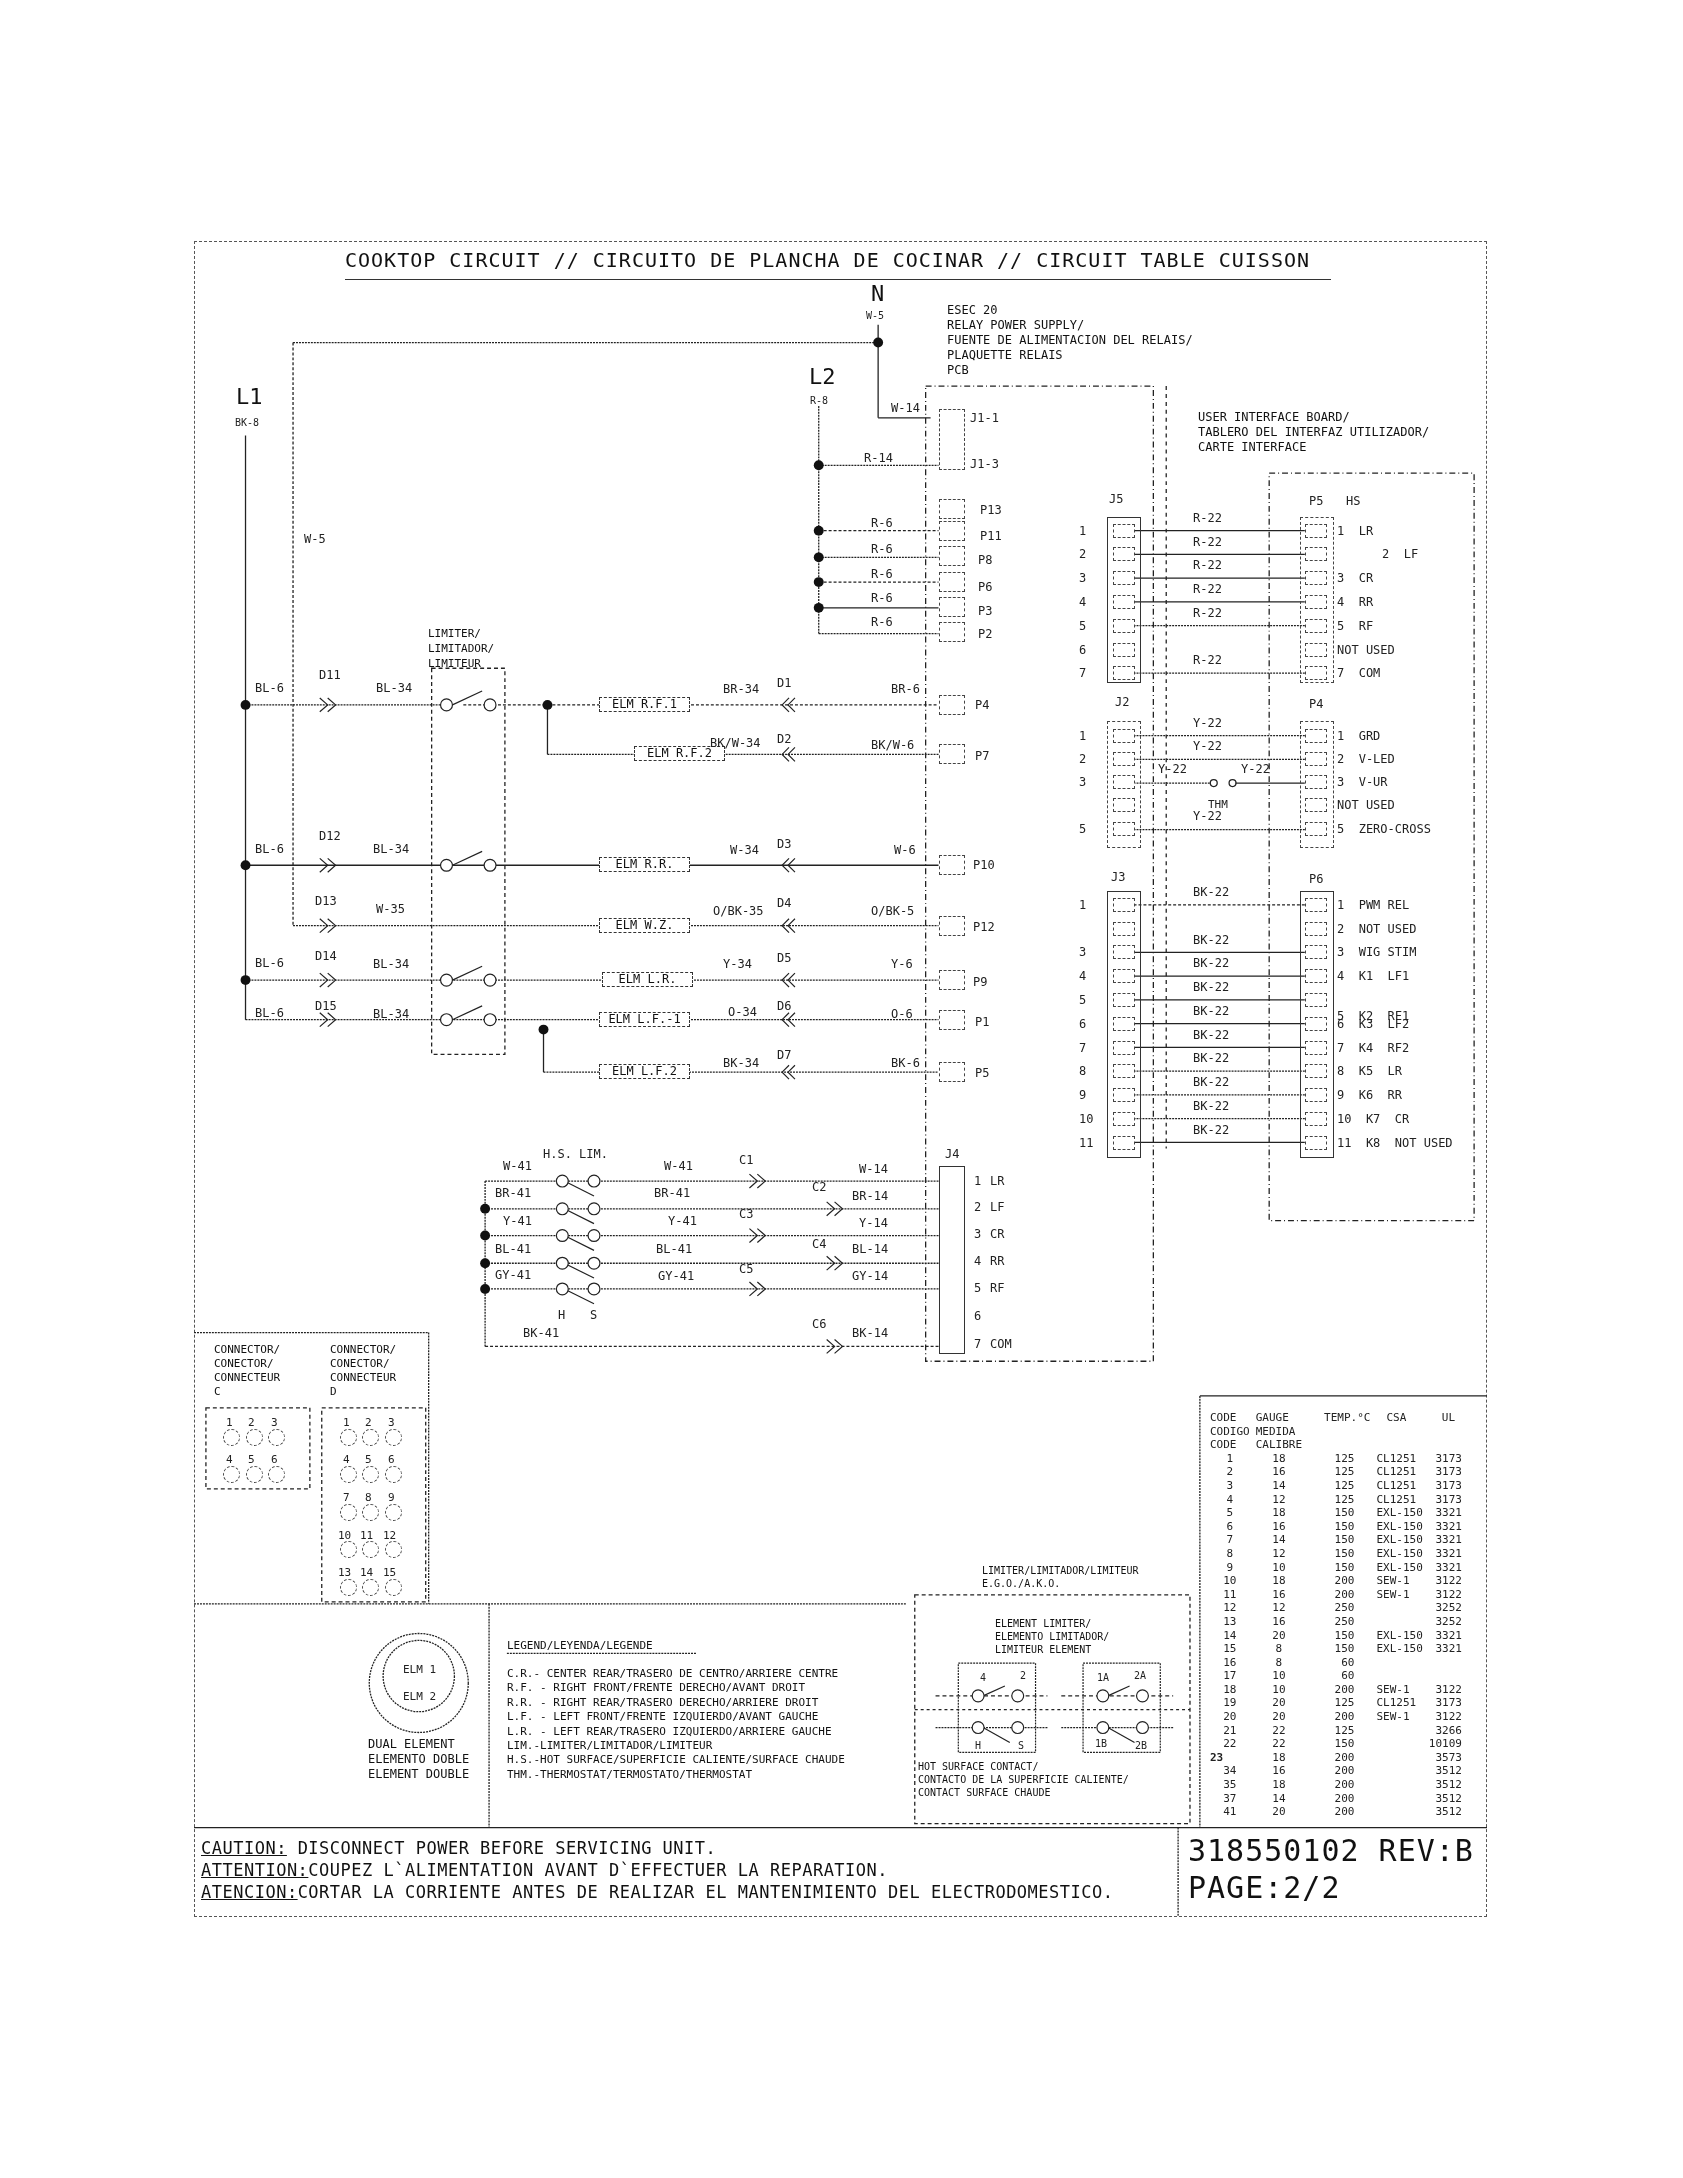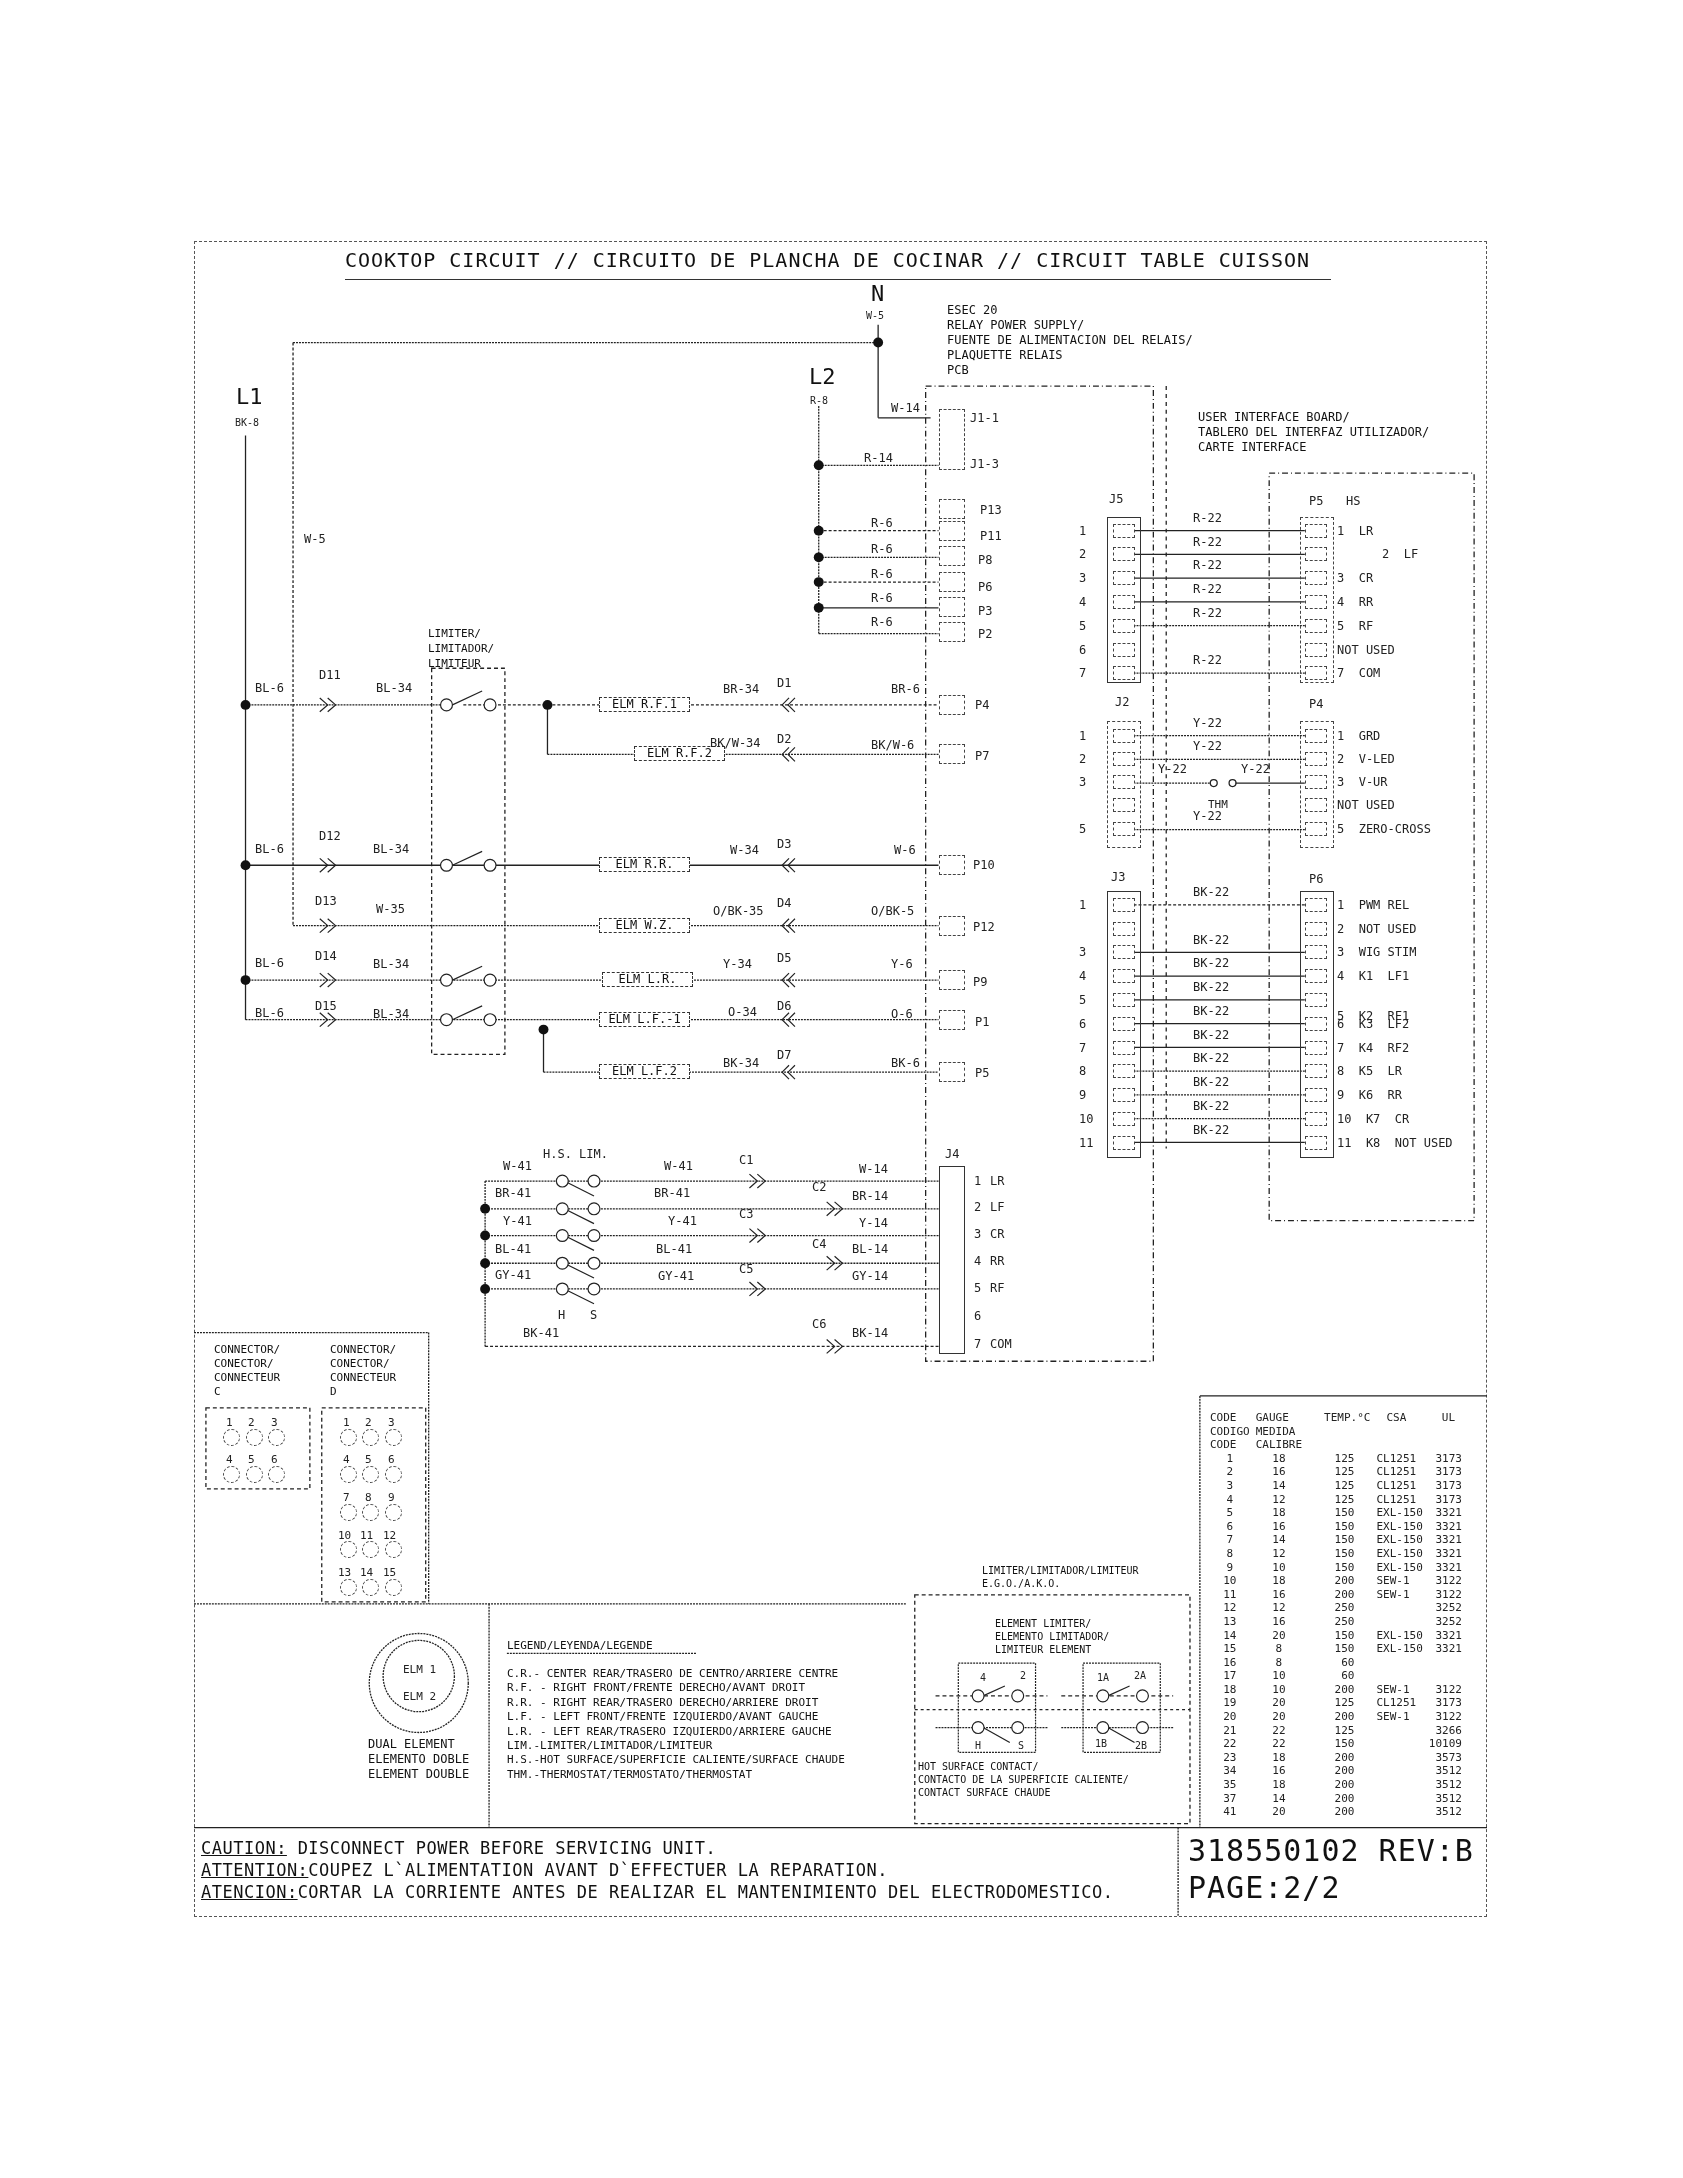--- a/index.html
+++ b/index.html
@@ -632,21 +632,21 @@
         <td style="text-align: right;">3266</td>
       </tr>
       <tr>
         <td style="text-align: center;">22</td>
         <td style="text-align: center;">22</td>
         <td style="text-align: right; padding-right: 22px;">150</td>
         <td></td>
         <td style="text-align: center;">10109</td>
       </tr>
       <tr>
-        <td style="text-align: center;">23</td>
+        <td style="text-align: left; font-weight: bold;">23</td>
         <td style="text-align: center;">18</td>
         <td style="text-align: right; padding-right: 22px;">200</td>
         <td></td>
         <td style="text-align: right;">3573</td>
       </tr>
       <tr>
         <td style="text-align: center;">34</td>
         <td style="text-align: center;">16</td>
         <td style="text-align: right; padding-right: 22px;">200</td>
         <td></td>

